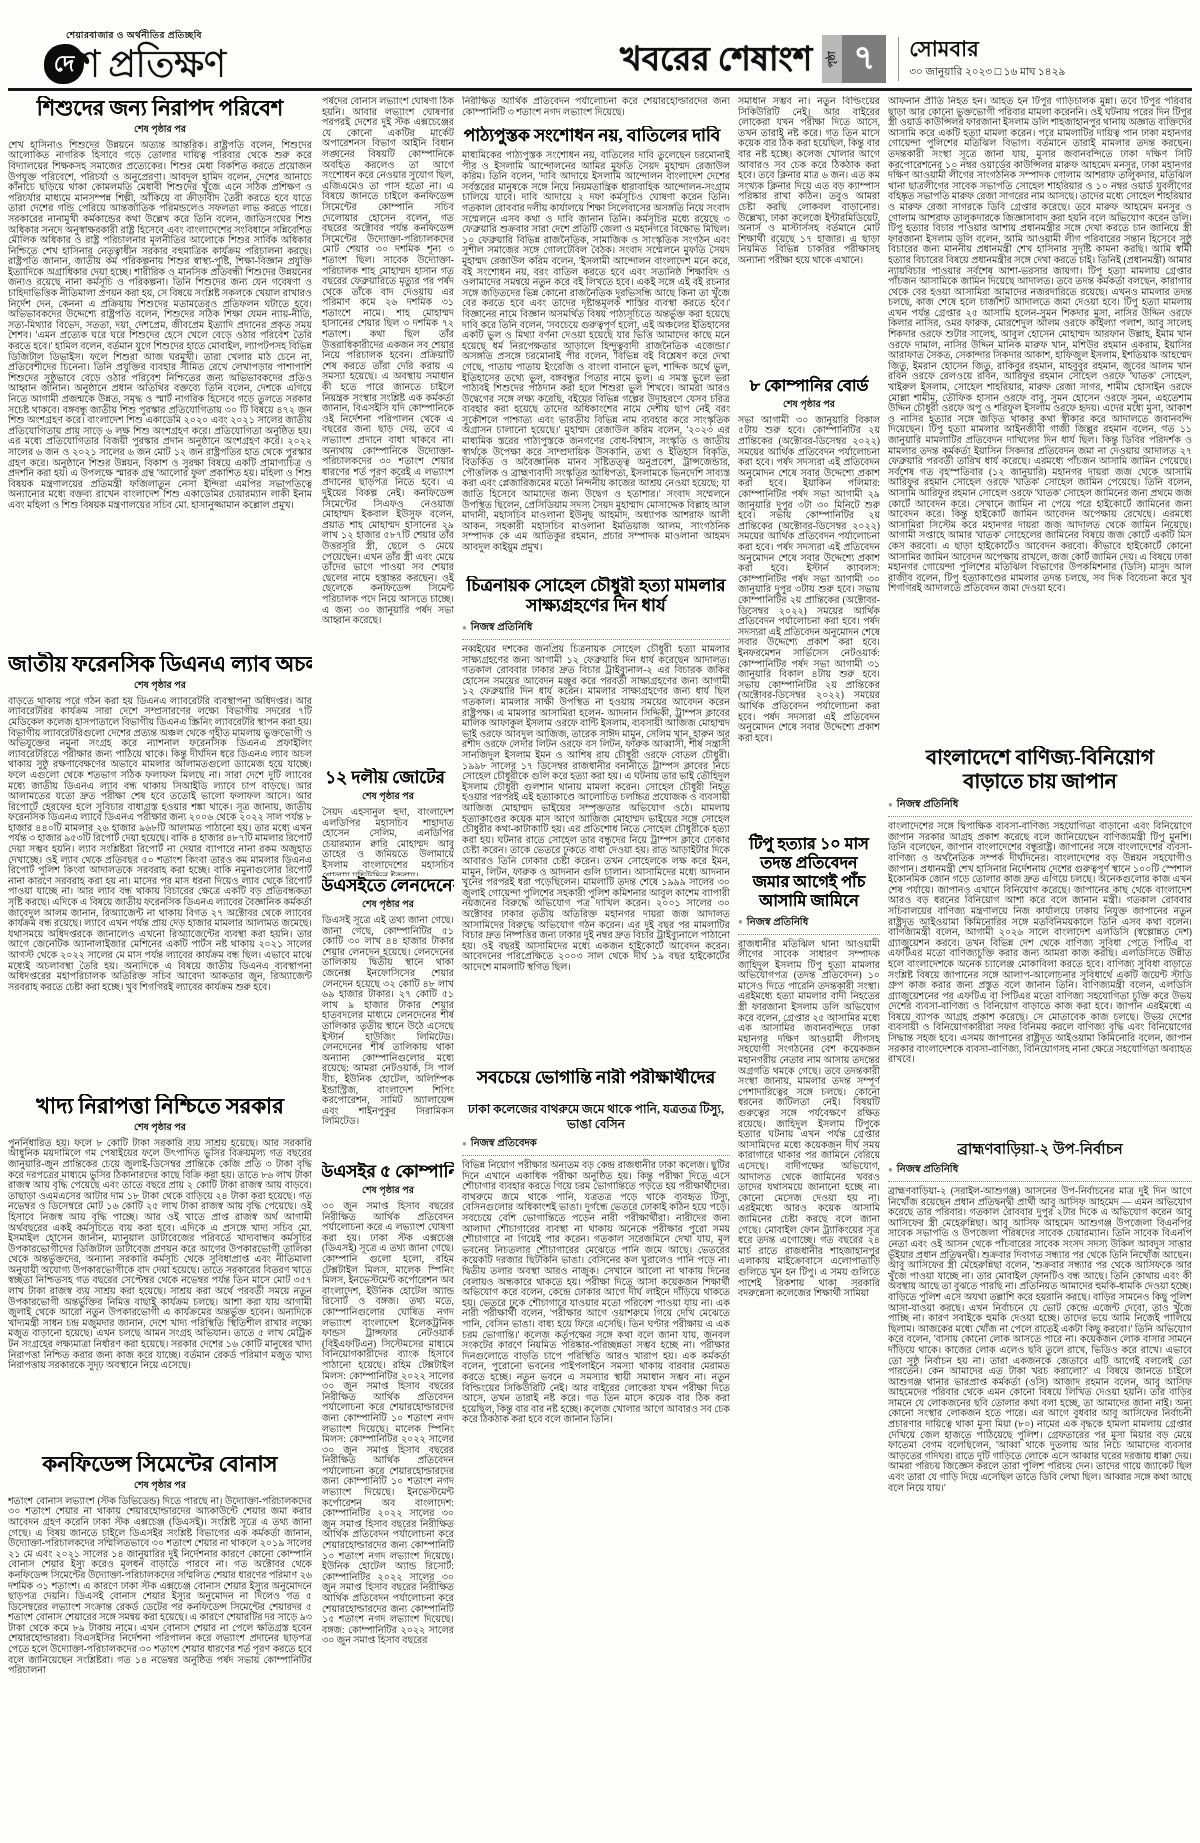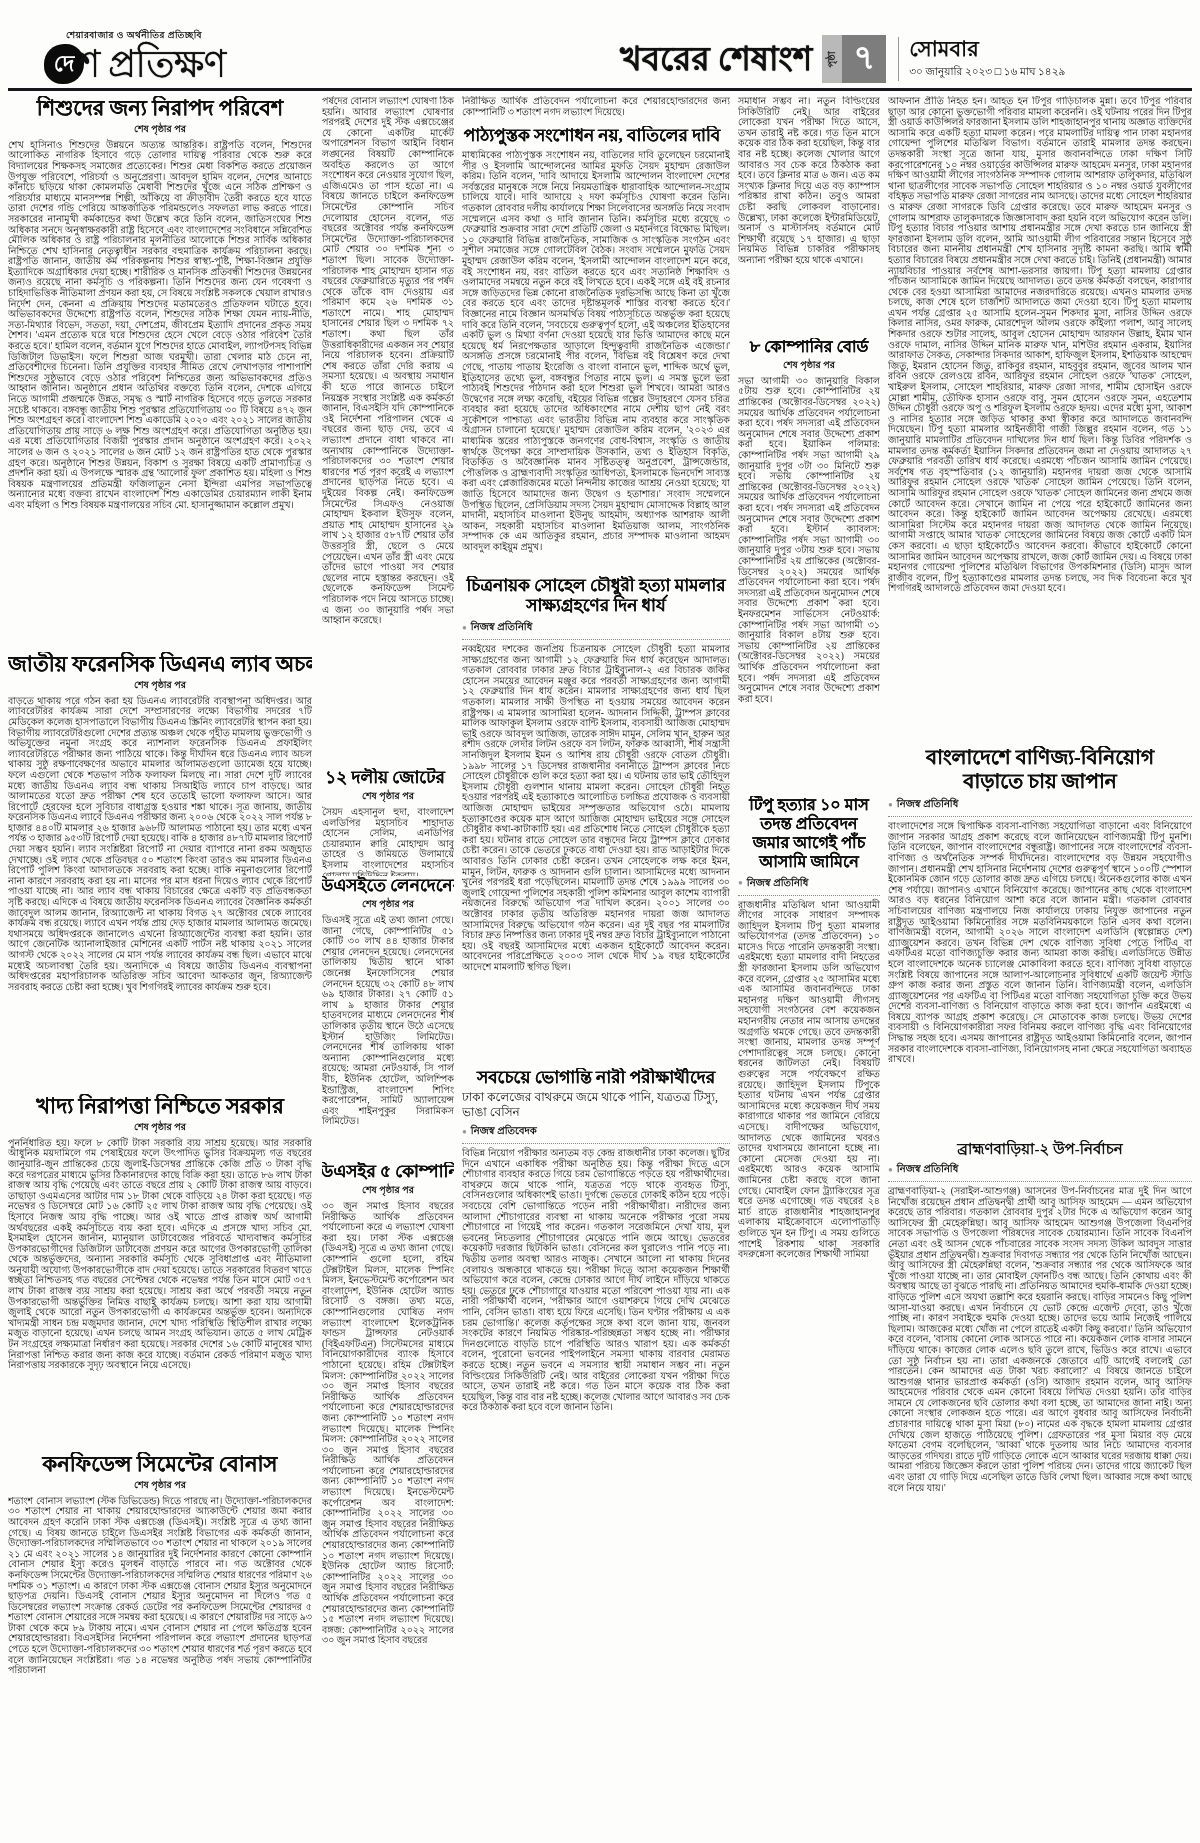--- a/index.html
+++ b/index.html
@@ -35,22 +35,22 @@
   .colD{left:738px; width:142px;}
   .colE{left:888px; width:304px;}
   .blk{overflow:hidden;}
   .h-main{font-weight:bold;text-align:center;line-height:1.18;white-space:pre-line;
           text-shadow:0 0 .5px #000;}
   .h-a{font-size:21px;white-space:nowrap;}
   .h-b{font-size:17px;white-space:nowrap;margin-left:-6px;}
   .h-c1{font-size:17px;white-space:nowrap;margin-left:-8px;}
   .h-c2{font-size:17px;}
   .h-c3{font-size:17px;}
-  .subhead{font-size:12px;font-weight:normal;line-height:1.25;margin-top:2px;}
-  .h-d{font-size:16px;}
+  .subhead{font-size:12px;font-weight:bold;text-align:center;line-height:1.25;margin-top:14px;}
+  .h-d{font-size:16px;margin-top:39px;}
   .h-e{font-size:20px;}
   .kicker{font-size:15px;font-weight:bold;text-align:center;line-height:1.2;}
   .contlab{font-size:9.5px;font-weight:bold;text-align:center;margin:1px 0 3px;}
   .byline{font-size:10px;font-weight:bold;margin:3px 0 0;display:flex;align-items:center;gap:4px;}
   .bull{color:#8f9aa6;font-size:8px;line-height:1;}
   .dotrule{border-bottom:1px dotted #8a8a8a;margin:3px 0 4px;}
   .body{font-size:9.5px;line-height:10.6px;text-align:justify;word-break:break-word;}
   .gap4{height:4px;}
 </style>
 </head>

